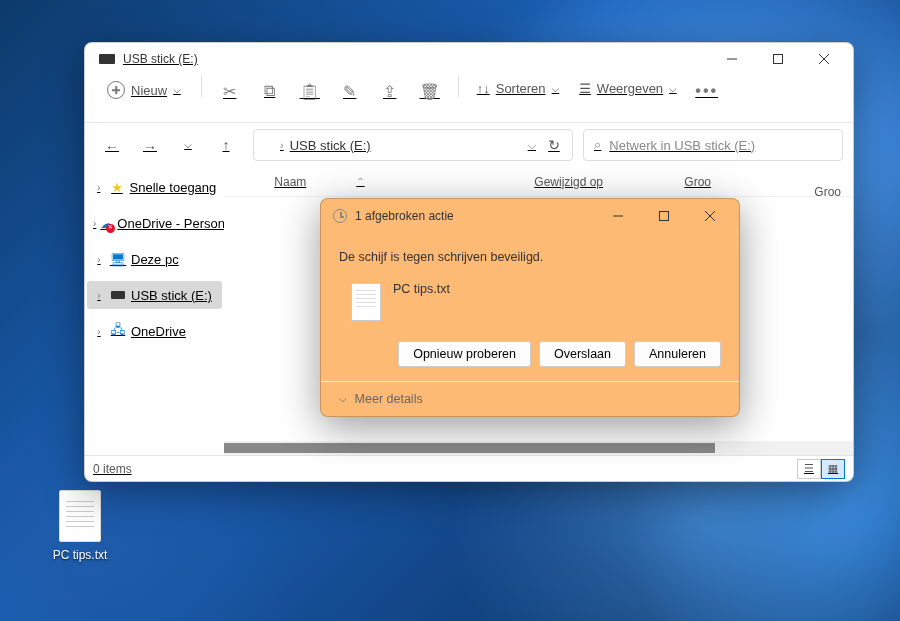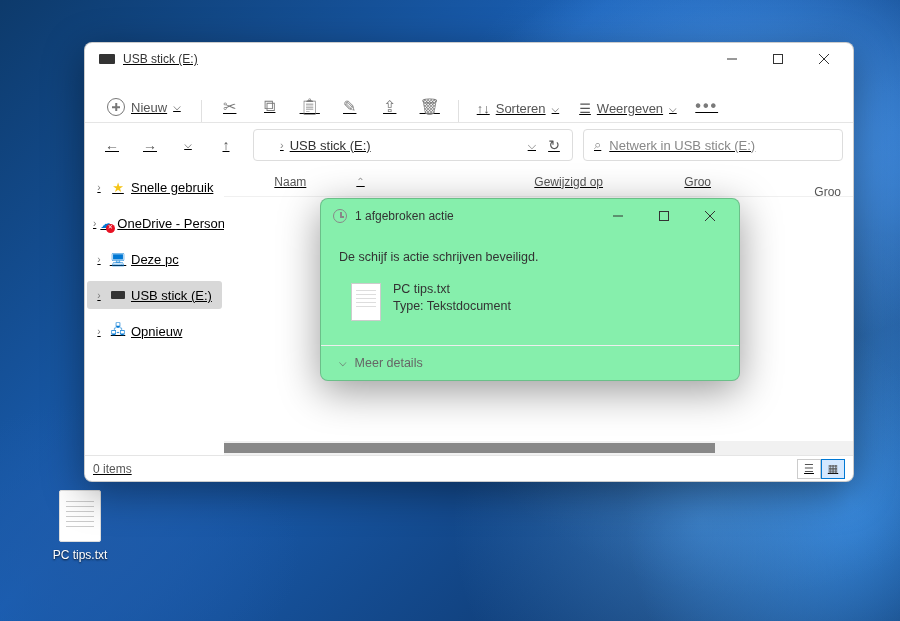--- a/index.html
+++ b/index.html
@@ -48,21 +48,21 @@
 .titlebar .drive-icon-s {
   width: 16px; height: 10px; background: #333; border-radius: 1px; margin-right: 8px;
 }
 .titlebar .title { flex: 1; font-size: 12px; color: #333; }
 .winbtn {
   width: 46px; height: 30px; display: flex; align-items: center; justify-content: center;
   color: #333; cursor: pointer; border-radius: 4px;
 }
 
 .toolbar {
-  display: flex; align-items: flex-end; height: 48px; padding: 0 12px; gap: 4px;
+  display: flex; align-items: flex-start; height: 48px; padding: 0 12px; gap: 4px;
   border-bottom: 1px solid #e5e5e5;
 }
 .new-btn {
   display: flex; align-items: center; gap: 6px; padding: 6px 10px;
   border-radius: 4px; cursor: pointer; color: #555; font-size: 13px;
 }
 .plus-circle {
   width: 18px; height: 18px; border: 1.5px solid #777; border-radius: 50%;
   position: relative;
 }
@@ -149,21 +149,21 @@
 }
 .statusbar .flex { flex: 1; }
 .viewbtn {
   width: 24px; height: 20px; border: 1px solid #ccc; display: flex;
   align-items: center; justify-content: center; font-size: 11px; cursor: pointer;
 }
 .viewbtn.active { background: #d4e8ff; border-color: #0078d4; }
 
 
 .dialog {
-  position: absolute; left: 320px; top: 198px; width: 420px; background: #86efac;
+  position: absolute; left: 320px; top: 198px; width: 420px; background: #fdba74;
   border-radius: 8px; border: 1px solid rgba(0,0,0,0.2);
   box-shadow: 0 10px 40px rgba(0,0,0,0.4); font-size: 12.5px; color: #333;
 }
 .dtitle {
   display: flex; align-items: center; height: 34px; padding: 0 6px 0 12px;
 }
 .pending {
   width: 14px; height: 14px; border: 1.5px solid #888; border-radius: 50%;
   position: relative; margin-right: 8px;
 }
@@ -281,21 +281,21 @@
       <span>⌕</span>
       <span>Netwerk in USB stick (E:)</span>
     </div>
   </div>
 
   <div class="body-split">
     <div class="sidebar">
       <div class="snode">
         <span class="exp">›</span>
         <span class="ic star">★</span>
-        <span>Snelle gebruik</span>
+        <span>Snelle toegang</span>
       </div>
       <div style="height:8px"></div>
       <div class="snode">
         <span class="exp">›</span>
         <span class="ic cloud">☁<span class="xred"></span></span>
         <span>OneDrive - Personal</span>
       </div>
       <div style="height:8px"></div>
       <div class="snode">
         <span class="exp">›</span>
@@ -307,21 +307,21 @@
         <span class="exp">›</span>
         <span class="ic">
             <span class="drive"></span>
           </span>
         <span>USB stick (E:)</span>
       </div>
       <div style="height:8px"></div>
       <div class="snode">
         <span class="exp">›</span>
         <span class="ic net">🖧</span>
-        <span>Opnieuw</span>
+        <span>OneDrive</span>
       </div>
     </div>
 
     <div class="content">
       <div class="colhead">
         <span class="c1">
             <span>Naam</span>
             <span style="color:#999;font-size:10px">⌃</span>
           </span>
         <span class="c2">Gewijzigd op</span>
@@ -356,26 +356,30 @@
         </svg>
       </div>
     <div class="winbtn close">
         <svg width="10" height="10">
           <line x1="0" y1="0" x2="10" y2="10" stroke="currentColor"></line>
           <line x1="10" y1="0" x2="0" y2="10" stroke="currentColor"></line>
         </svg>
       </div>
   </div>
   <div class="dbody">
-    <p>De schijf is actie schrijven beveiligd.</p>
+    <p>De schijf is tegen schrijven beveiligd.</p>
     <div class="fileinfo">
       <div class="doc"></div>
       <div class="meta">
         <div>PC tips.txt</div>
-        <div>Type: Tekstdocument</div>
-      </div>
-    </div>
+      </div>
+    </div>
+  </div>
+  <div class="dbtns">
+    <button class="dbtn">Opnieuw proberen</button>
+    <button class="dbtn">Overslaan</button>
+    <button class="dbtn">Annuleren</button>
   </div>
   <div class="dfoot">
     <span class="chevdown">⌵</span>
     <span>Meer details</span>
   </div>
 </div>
 
 </body></html>

